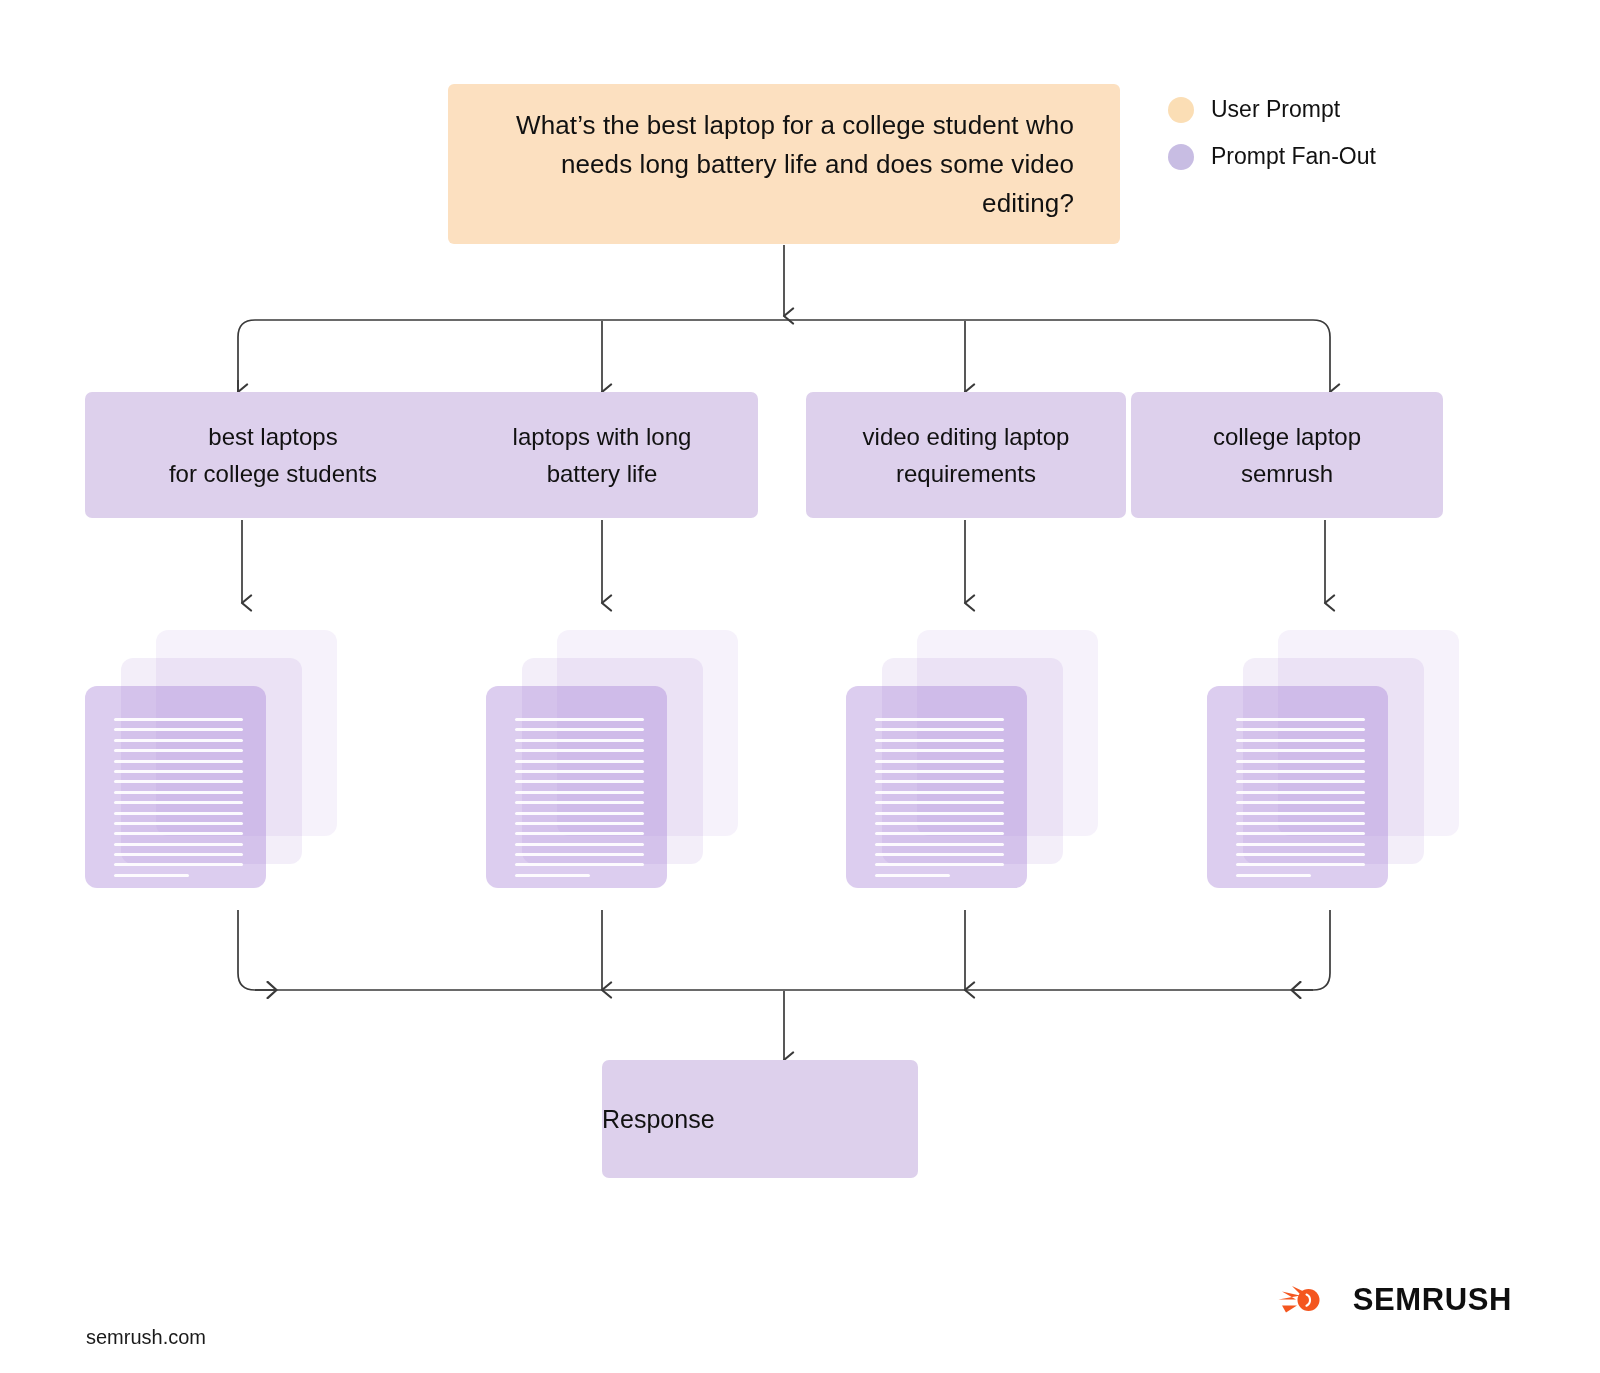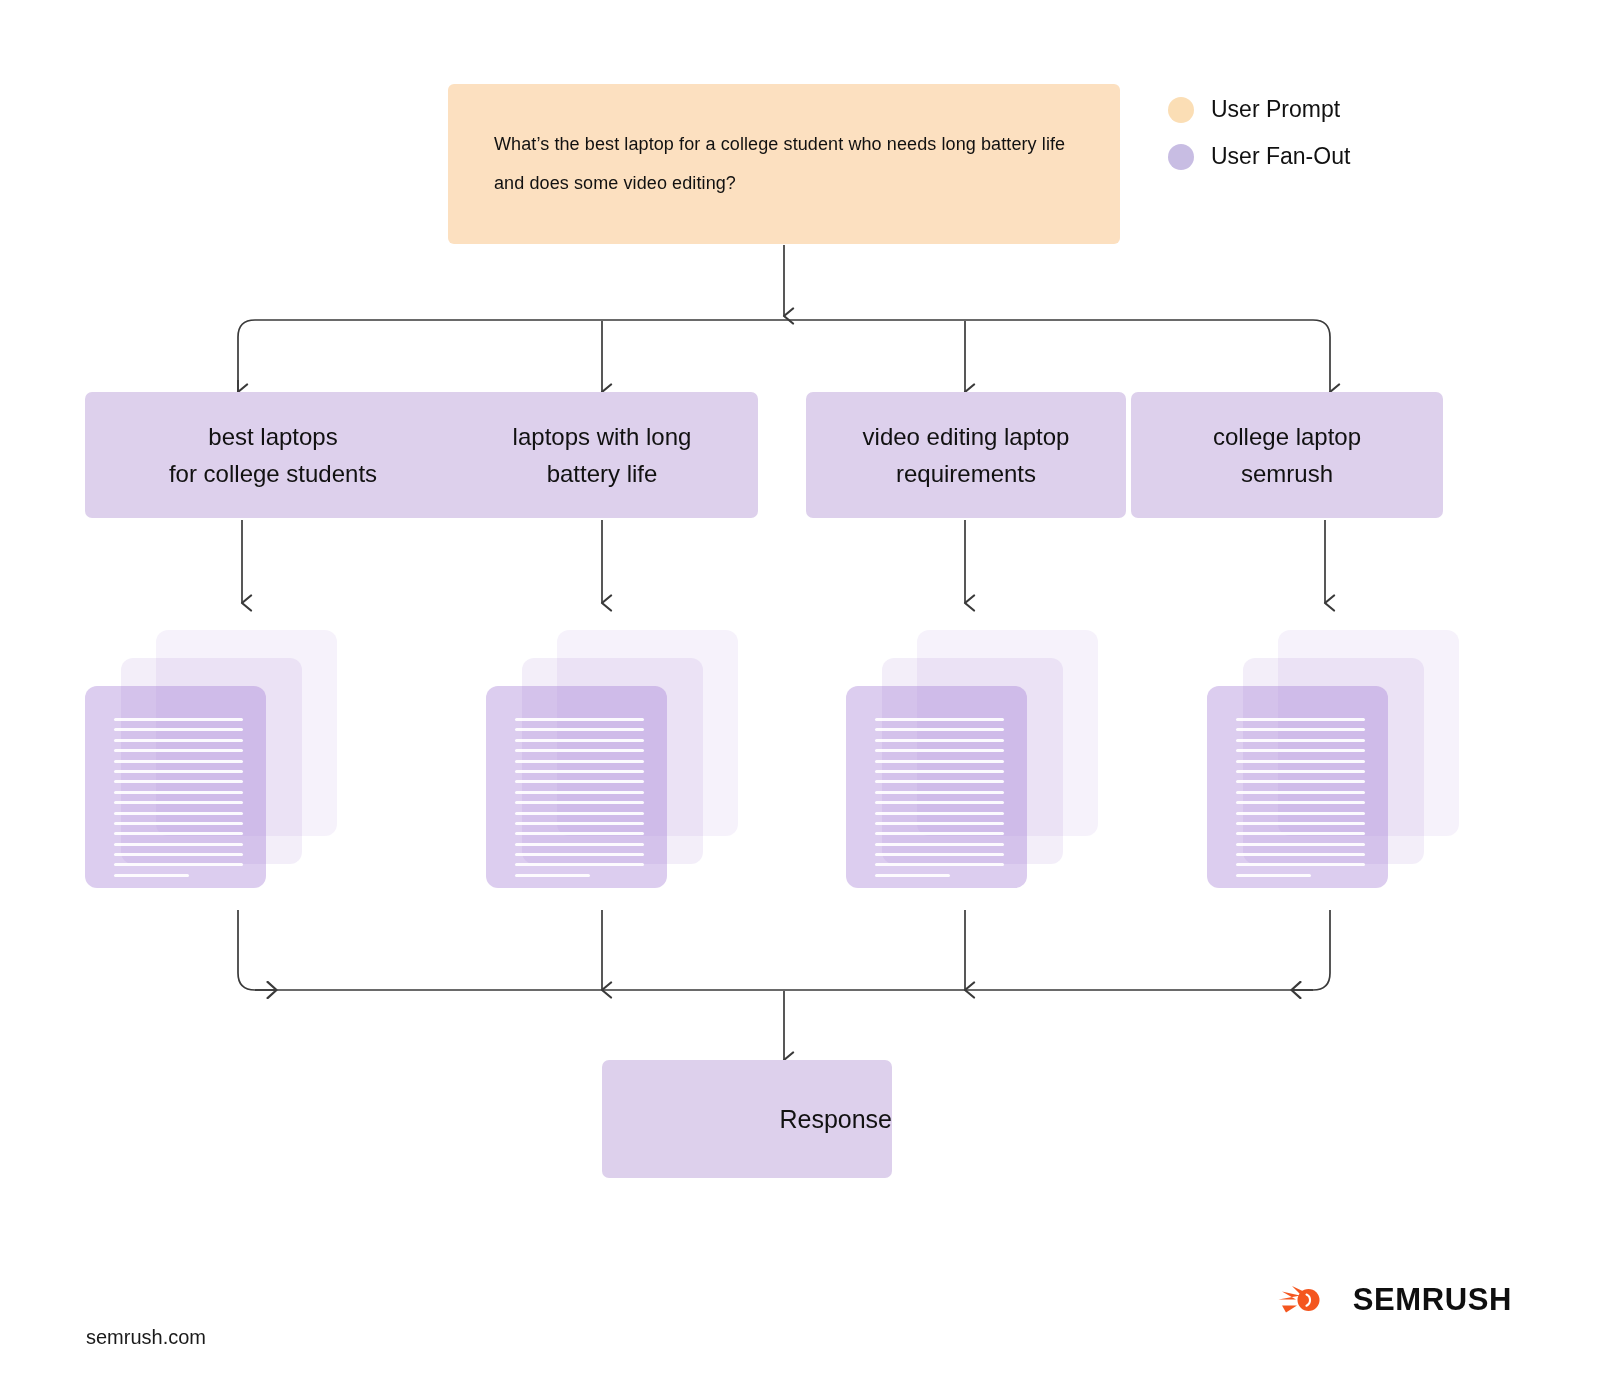--- a/index.html
+++ b/index.html
@@ -43,23 +43,23 @@
     height: 160px;
     background: #FCE0C0;
     border-radius: 6px;
     display: flex;
     align-items: center;
     justify-content: center;
     box-sizing: border-box;
     padding: 10px 46px;
   }
   .prompt-text {
-    font-size: 18px;
+    font-size: 26px;
     line-height: 39px;
-    text-align: left;
+    text-align: right;
     color: #111111;
     letter-spacing: 0.1px;
   }
 
   
   .legend {
     position: absolute;
     left: 1168px;
     top: 86px;
     width: 300px;
@@ -160,27 +160,27 @@
     border-radius: 1.5px;
     opacity: 0.92;
   }
   .doc-line.short { width: 58%; }
 
   
   .response-box {
     position: absolute;
     left: 602px;
     top: 1060px;
-    width: 290px;
+    width: 316px;
     height: 118px;
     background: #DDD0EC;
     border-radius: 7px;
     display: flex;
     align-items: center;
-    justify-content: flex-end;
+    justify-content: flex-start;
   }
   .response-text {
     font-size: 25px;
     color: #111111;
   }
 
   
   .footer-site {
     position: absolute;
     left: 86px;
@@ -256,21 +256,21 @@
     <div class="prompt-text">What’s the best laptop for a college student who needs long battery life and does some video editing?</div>
   </div>
 
   <div class="legend">
     <div class="legend-row">
       <span class="legend-dot user"></span>
       <span class="legend-label">User Prompt</span>
     </div>
     <div class="legend-row">
       <span class="legend-dot fanout"></span>
-      <span class="legend-label">User Fan-Out</span>
+      <span class="legend-label">Prompt Fan-Out</span>
     </div>
   </div>
 
   <div class="query-box qb0">
     <div class="query-text">
       <span>best laptops</span><br>
       <span>for college students</span>
     </div>
   </div>
 

